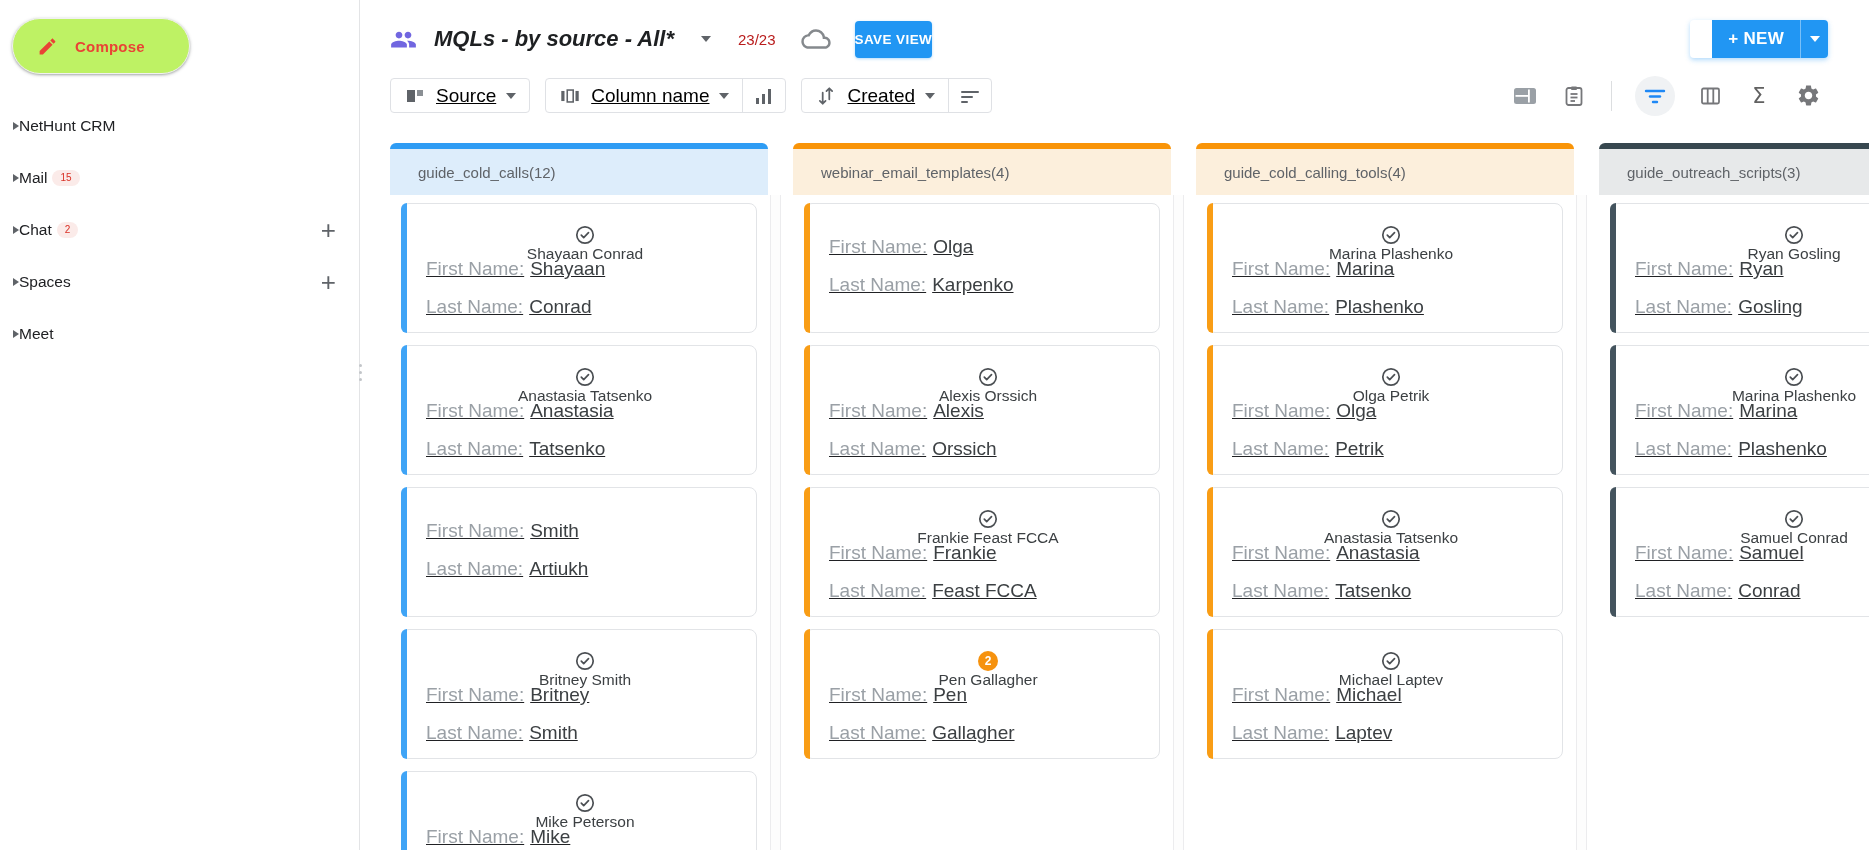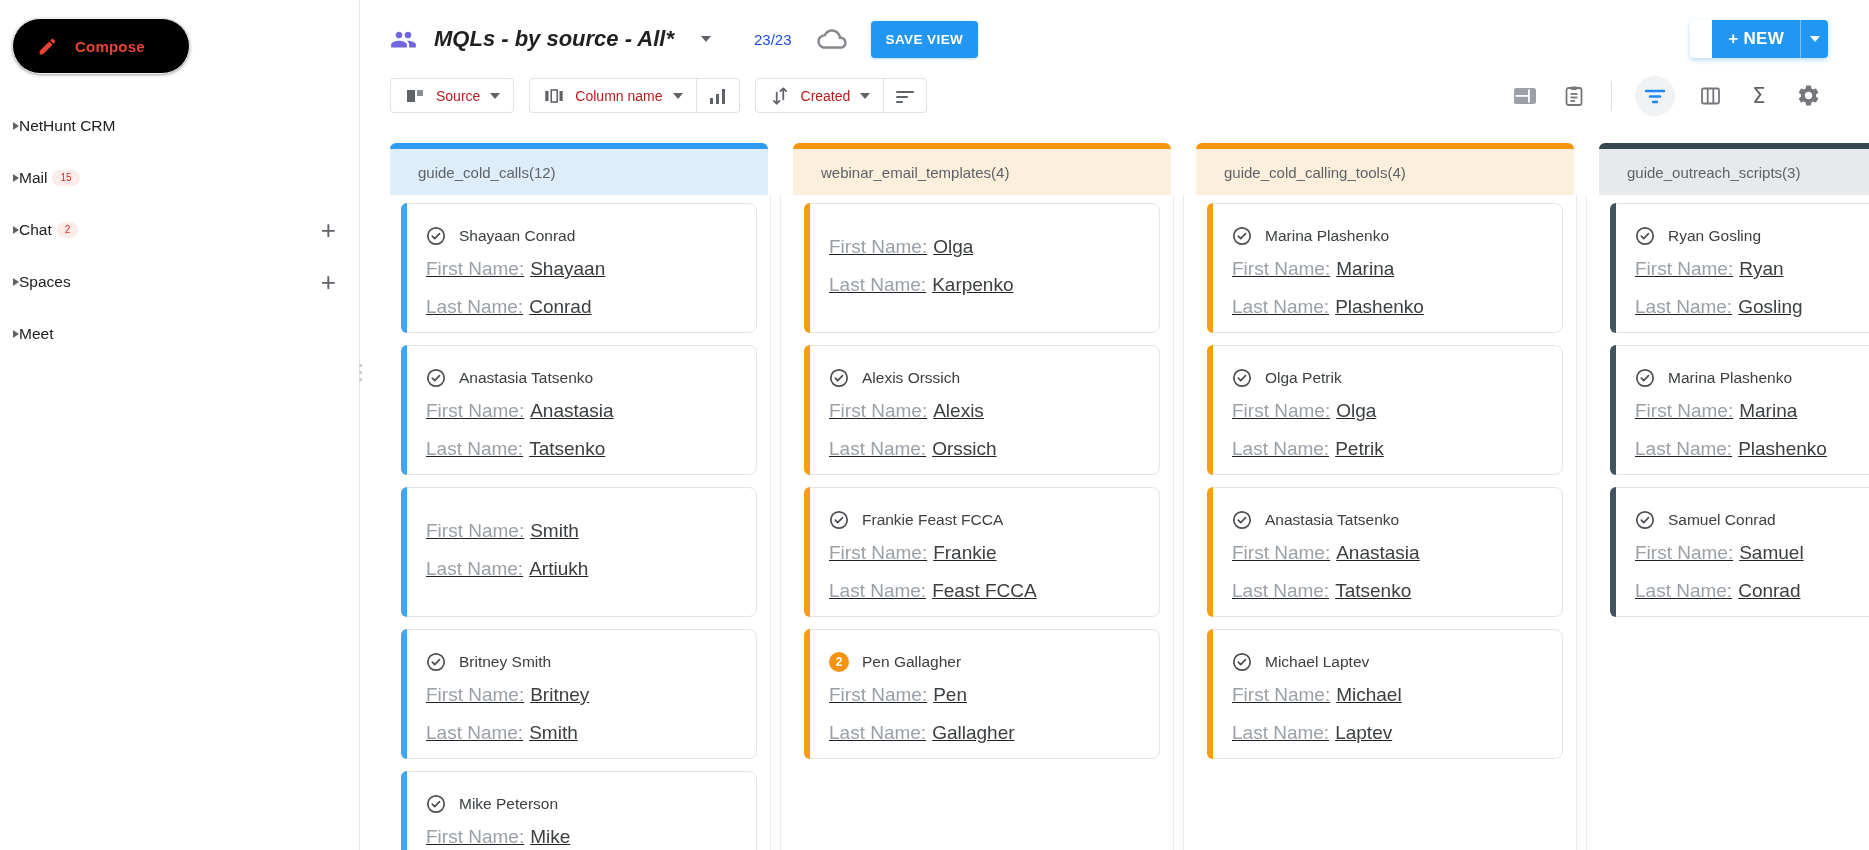--- a/index.html
+++ b/index.html
@@ -3,21 +3,21 @@
 <meta charset="utf-8">
 <style>
   * { margin:0; padding:0; box-sizing:border-box; }
   html,body { width:1869px; height:850px; overflow:hidden; background:#fff;
     font-family:"Liberation Sans","DejaVu Sans",sans-serif; color:#202124; }
   body { display:flex; position:relative; }
 
   
   .sidebar { width:360px; flex:none; border-right:1px solid #e3e4e6; position:relative; }
   .compose { margin:18px 0 0 12px; width:178px; height:56px; border-radius:28px;
-    background:#000000; border:1px solid #f1f1f1; display:flex; align-items:center;
+    background:#bef264; border:1px solid #f1f1f1; display:flex; align-items:center;
     gap:17px; padding-left:24px; cursor:pointer;
     box-shadow:0 1px 2px rgba(60,64,67,.3),0 1px 3px 1px rgba(60,64,67,.15); }
   .compose-label { font-size:15px; font-weight:700; color:var(--compose-red,#e94335); letter-spacing:.2px; }
   .nav { margin-top:26px; }
   .nav-item { height:52px; display:flex; align-items:center; padding:0 23px 0 13px; cursor:pointer; }
   .tri { width:0; height:0; border-left:6px solid #5f6368; border-top:4.5px solid transparent;
     border-bottom:4.5px solid transparent; flex:none; }
   .nav-label { margin-left:0; font-size:15.5px; color:#202124; }
   .nav-badge { margin-left:5px; background:#fbebe9; color:#d93025; font-size:10px;
     font-weight:400; border-radius:12px; padding:3px 8px; line-height:1; }
@@ -28,39 +28,39 @@
 
   
   .main { flex:1; overflow:hidden; padding-left:30px; display:flex; flex-direction:column; }
 
   .view-header { margin:18px 41px 0 0; height:42px; display:flex; align-items:center; }
   .people-icon { width:27px; height:27px; flex:none; }
   .view-title { margin-left:17px; font-size:22px; font-weight:700; font-style:italic; color:#1e2022; }
   .caret { width:0; height:0; border-left:5px solid transparent; border-right:5px solid transparent;
     border-top:6px solid #5f6368; }
   .title-caret { margin-left:27px; cursor:pointer; }
-  .record-count { margin-left:43px; font-size:15px; color:#1d4ed8;text-align:right; }
+  .record-count { margin-left:27px; font-size:15px; color:#b91c1c;text-align:right; }
   .cloud-icon { margin-left:25px; width:30px; height:22px; }
   .btn-primary { background:var(--primary,#2196f3); color:#fff; border:none; border-radius:4px; cursor:pointer; }
   .save-view { margin-left:24px; font-size:13.5px; font-weight:700; letter-spacing:.4px;
-    padding:11px 15px; box-shadow:0 1px 3px rgba(33,150,243,.35); }
+    padding:11px 0; box-shadow:0 1px 3px rgba(33,150,243,.35); }
   .new-btn { margin-left:auto; display:flex; align-items:stretch; height:38px; border-radius:4px;
     overflow:hidden; box-shadow:0 2px 5px rgba(33,150,243,.35); }
   .new-main { display:flex; align-items:center; padding:4px 16px; font-size:17px; font-weight:700;
     letter-spacing:.3px; border-radius:0;margin-left:22px; }
   .new-caret-seg { width:28px; display:flex; align-items:center; justify-content:center;
     border-left:1px solid rgba(255,255,255,.4); border-radius:0; }
   .new-caret-seg .caret { border-top-color:#fff; }
 
   .toolbar { margin:18px 47px 0 0; height:35px; display:flex; align-items:center; }
   .tb-group { display:flex; align-items:stretch; height:35px; background:#fff;
     border:1px solid #dfe1e5; border-radius:4px; margin-right:15px; cursor:pointer; }
   .tb-seg { display:flex; align-items:center; gap:10px; padding:0 13px; }
   .tb-seg + .tb-seg { border-left:1px solid #dfe1e5; padding:0 10px; }
-  .tb-label { font-size:14px; color:#b91c1c; }
+  .tb-label { font-size:19px; color:#000000;text-decoration:underline; }
   .tb-icon { width:22px; height:22px; flex:none; }
   .right-icons { margin-left:auto; display:flex; align-items:center; gap:21px; }
   .icon-btn { width:28px; height:28px; display:flex; align-items:center; justify-content:center; cursor:pointer; }
   .v-div { width:1px; height:30px; background:#dcdee0; margin:0 2px; }
   .filter-btn { width:40px; height:40px; border-radius:50%; background:#f0f2f4;
     display:flex; align-items:center; justify-content:center; cursor:pointer; }
   .sigma { font-size:21px; color:#616161; font-family:"DejaVu Sans",sans-serif; }
 
   
   .board { margin-top:30px; height:707px; display:flex; gap:12px; overflow:hidden; }
@@ -72,21 +72,21 @@
   .col-title { font-size:15px; color:#5f6368; }
   .col-count { font-size:15px; color:#5f6368; margin-left:0; }
   .col-body { flex:1; padding:8px 11px 0 11px; overflow:hidden; }
   .col-gutter { width:11px; margin-left:2px; margin-top:52px; background:#fdfdfd;
     border-left:1px solid #ececee; border-right:1px solid #ececee; }
 
   .card { position:relative; height:130px; background:#fff; border:1px solid #e2e4e7;
     border-radius:8px; margin-bottom:12px; padding:21px 12px 0 24px; cursor:pointer; }
   .card-accent { position:absolute; left:-1px; top:-1px; bottom:-1px; width:6px;
     background:var(--cbar); border-radius:7px 0 0 7px; }
-  .name-row { display:flex; align-items:center; gap:13px; height:22px; }
+  .name-row { display:flex; align-items:center; height:22px;flex-direction:column; }
   .check-icon { width:20px; height:20px; flex:none; }
   .badge-icon { width:20px; height:20px; flex:none; border-radius:50%;
     background:var(--badge-orange,#f6920e); color:#fff; font-size:12px; font-weight:700;
     display:flex; align-items:center; justify-content:center; }
   .card-name { font-size:15.5px; color:#3c4043; white-space:nowrap; }
   .field-row { margin-top:12px; height:20px; display:flex; align-items:center; font-size:19px; white-space:nowrap;text-decoration:underline; }
   .field-row + .field-row { margin-top:18px; }
   .f-label { color:#9aa0a6; }
   .f-value { color:#3c4043; margin-left:6px; }
 </style>

